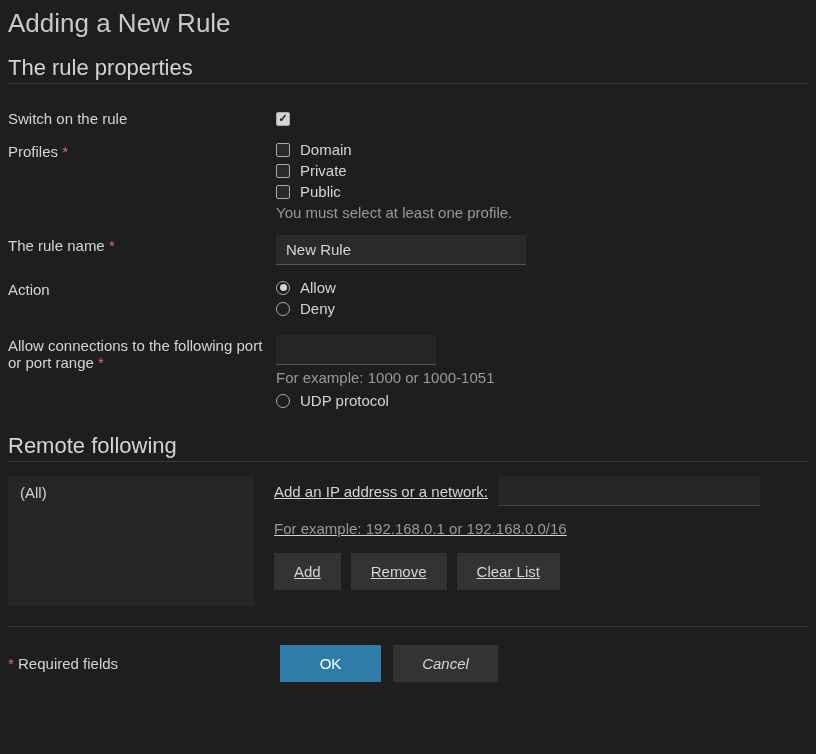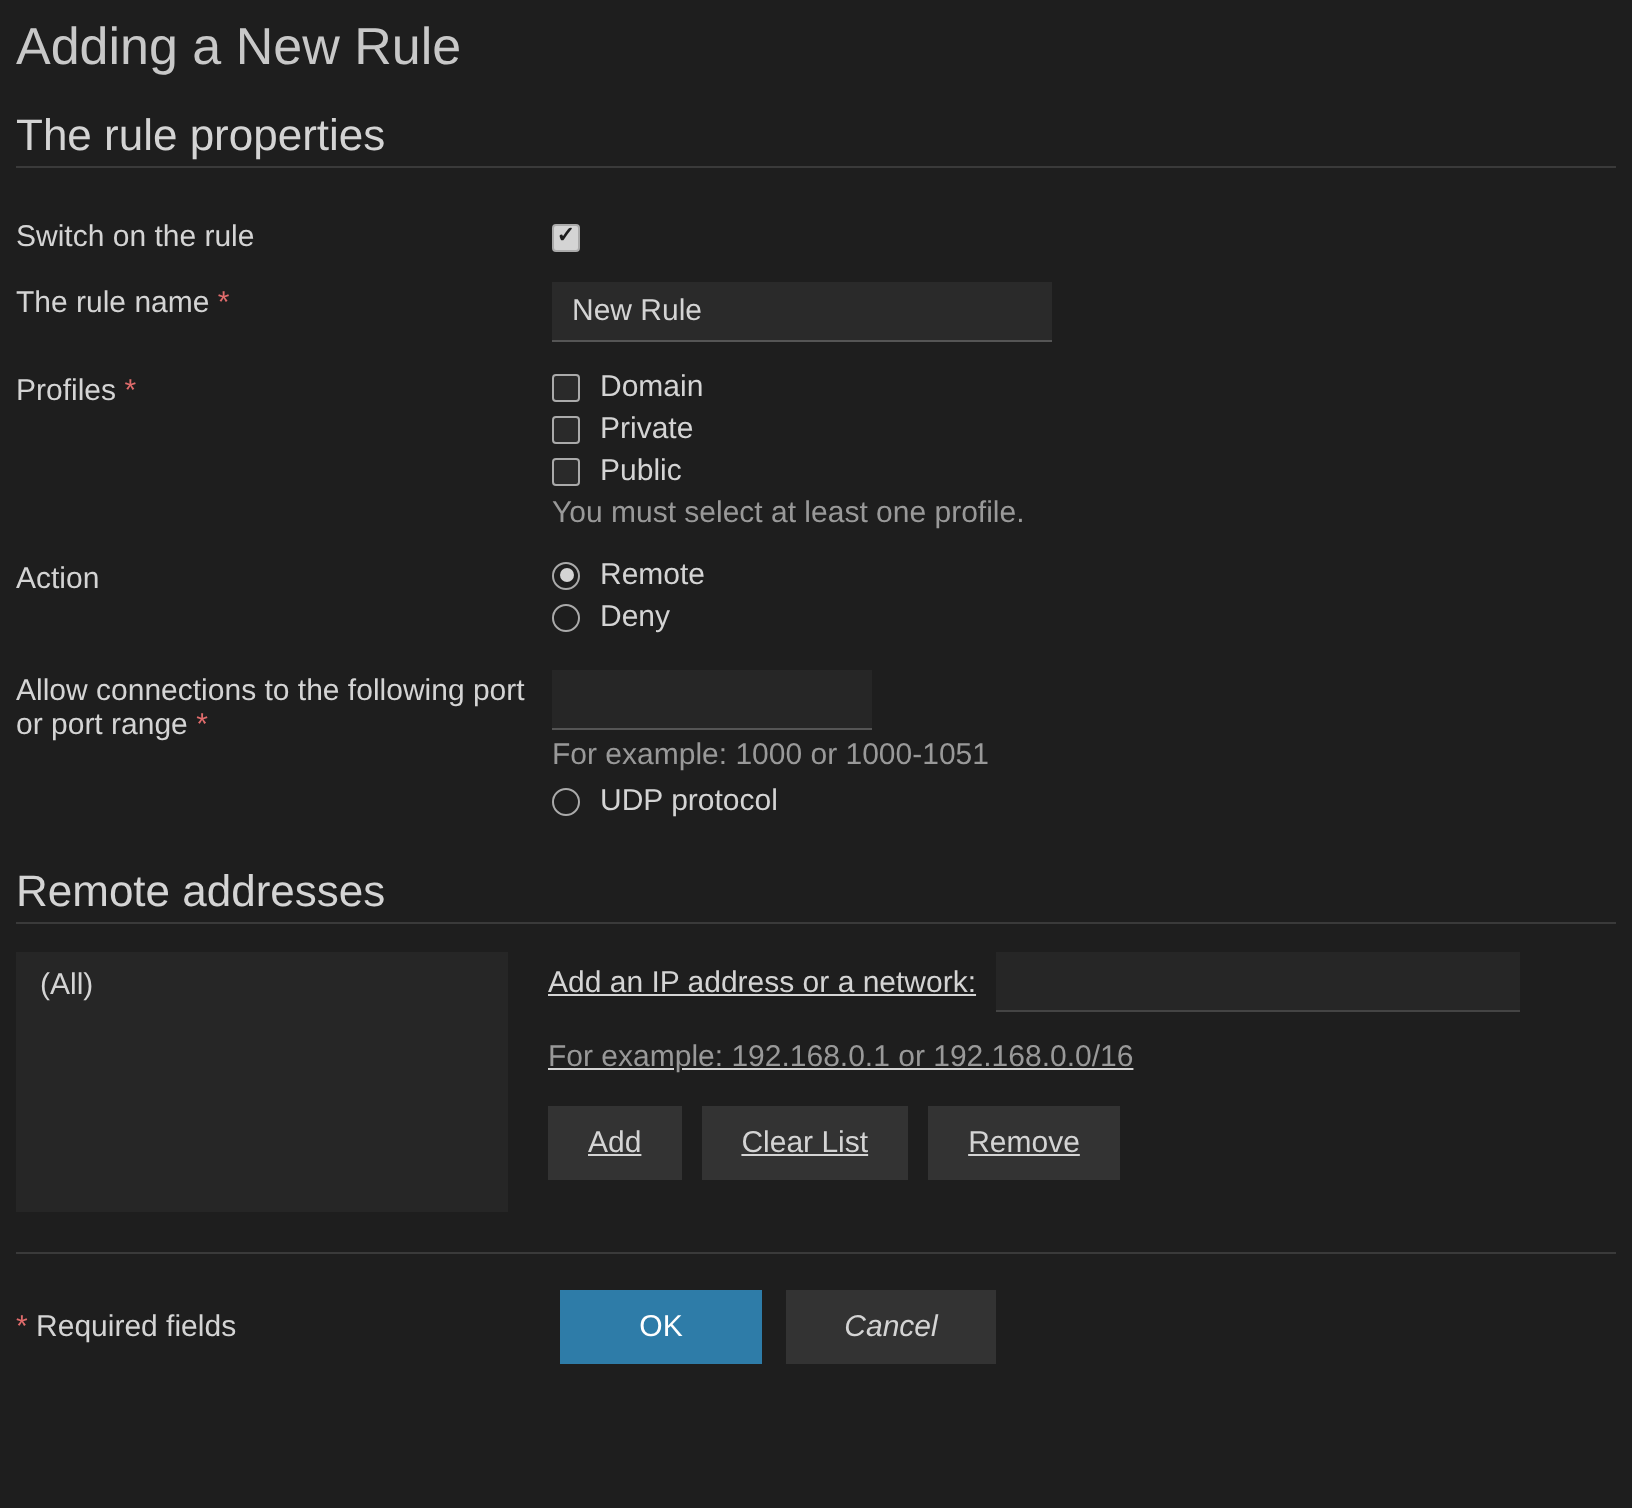--- a/index.html
+++ b/index.html
@@ -206,54 +206,54 @@
 
   <div class="field-row" style="margin-top:24px;">
     <div class="field-label">Switch on the rule</div>
     <div class="field-control">
       <span class="checkbox checked"></span>
     </div>
   </div>
 
   <div class="field-row">
     <div class="field-label">
-      <span>The rule name</span> <span class="required">*</span>
-    </div>
-    <div class="field-control">
-      <input type="text" value="New Rule" style="">
-    </div>
-  </div>
-
-  <div class="field-row">
-    <div class="field-label">
       <span>Profiles</span> <span class="required">*</span>
     </div>
     <div class="field-control">
       <div class="checkbox-item">
         <span class="checkbox"></span>
         <span>Domain</span>
       </div>
       <div class="checkbox-item">
         <span class="checkbox"></span>
         <span>Private</span>
       </div>
       <div class="checkbox-item">
         <span class="checkbox"></span>
         <span>Public</span>
       </div>
       <div class="helper-text">You must select at least one profile.</div>
     </div>
   </div>
 
   <div class="field-row">
+    <div class="field-label">
+      <span>The rule name</span> <span class="required">*</span>
+    </div>
+    <div class="field-control">
+      <input type="text" value="New Rule" style="">
+    </div>
+  </div>
+
+  <div class="field-row">
     <div class="field-label">Action</div>
     <div class="field-control">
       <div class="radio-item">
         <span class="radio selected"></span>
-        <span>Remote</span>
+        <span>Allow</span>
       </div>
       <div class="radio-item">
         <span class="radio"></span>
         <span>Deny</span>
       </div>
     </div>
   </div>
 
   <div class="field-row">
     <div class="field-label">
@@ -266,35 +266,35 @@
         <div class="radio-item">
           <span class="radio"></span>
           <span>UDP protocol</span>
         </div>
       </div>
     </div>
   </div>
 </div>
 
 <div class="section">
-  <h2>Remote addresses</h2>
+  <h2>Remote following</h2>
   <div class="addresses-container">
     <div class="address-list">
       <span>(All)</span>
     </div>
     <div class="address-right">
       <div class="ip-row">
         <span>Add an IP address or a network:</span>
         <input type="text" class="ip-input" value="" style="">
       </div>
       <div class="helper-text">For example: 192.168.0.1 or 192.168.0.0/16</div>
       <div class="btn-row">
         <button class="btn">Add</button>
+        <button class="btn">Remove</button>
         <button class="btn">Clear List</button>
-        <button class="btn">Remove</button>
       </div>
     </div>
   </div>
 </div>
 
 <div class="footer">
   <div class="footer-label">
     <span class="required">*</span> <span>Required fields</span>
   </div>
   <div class="footer-buttons">

